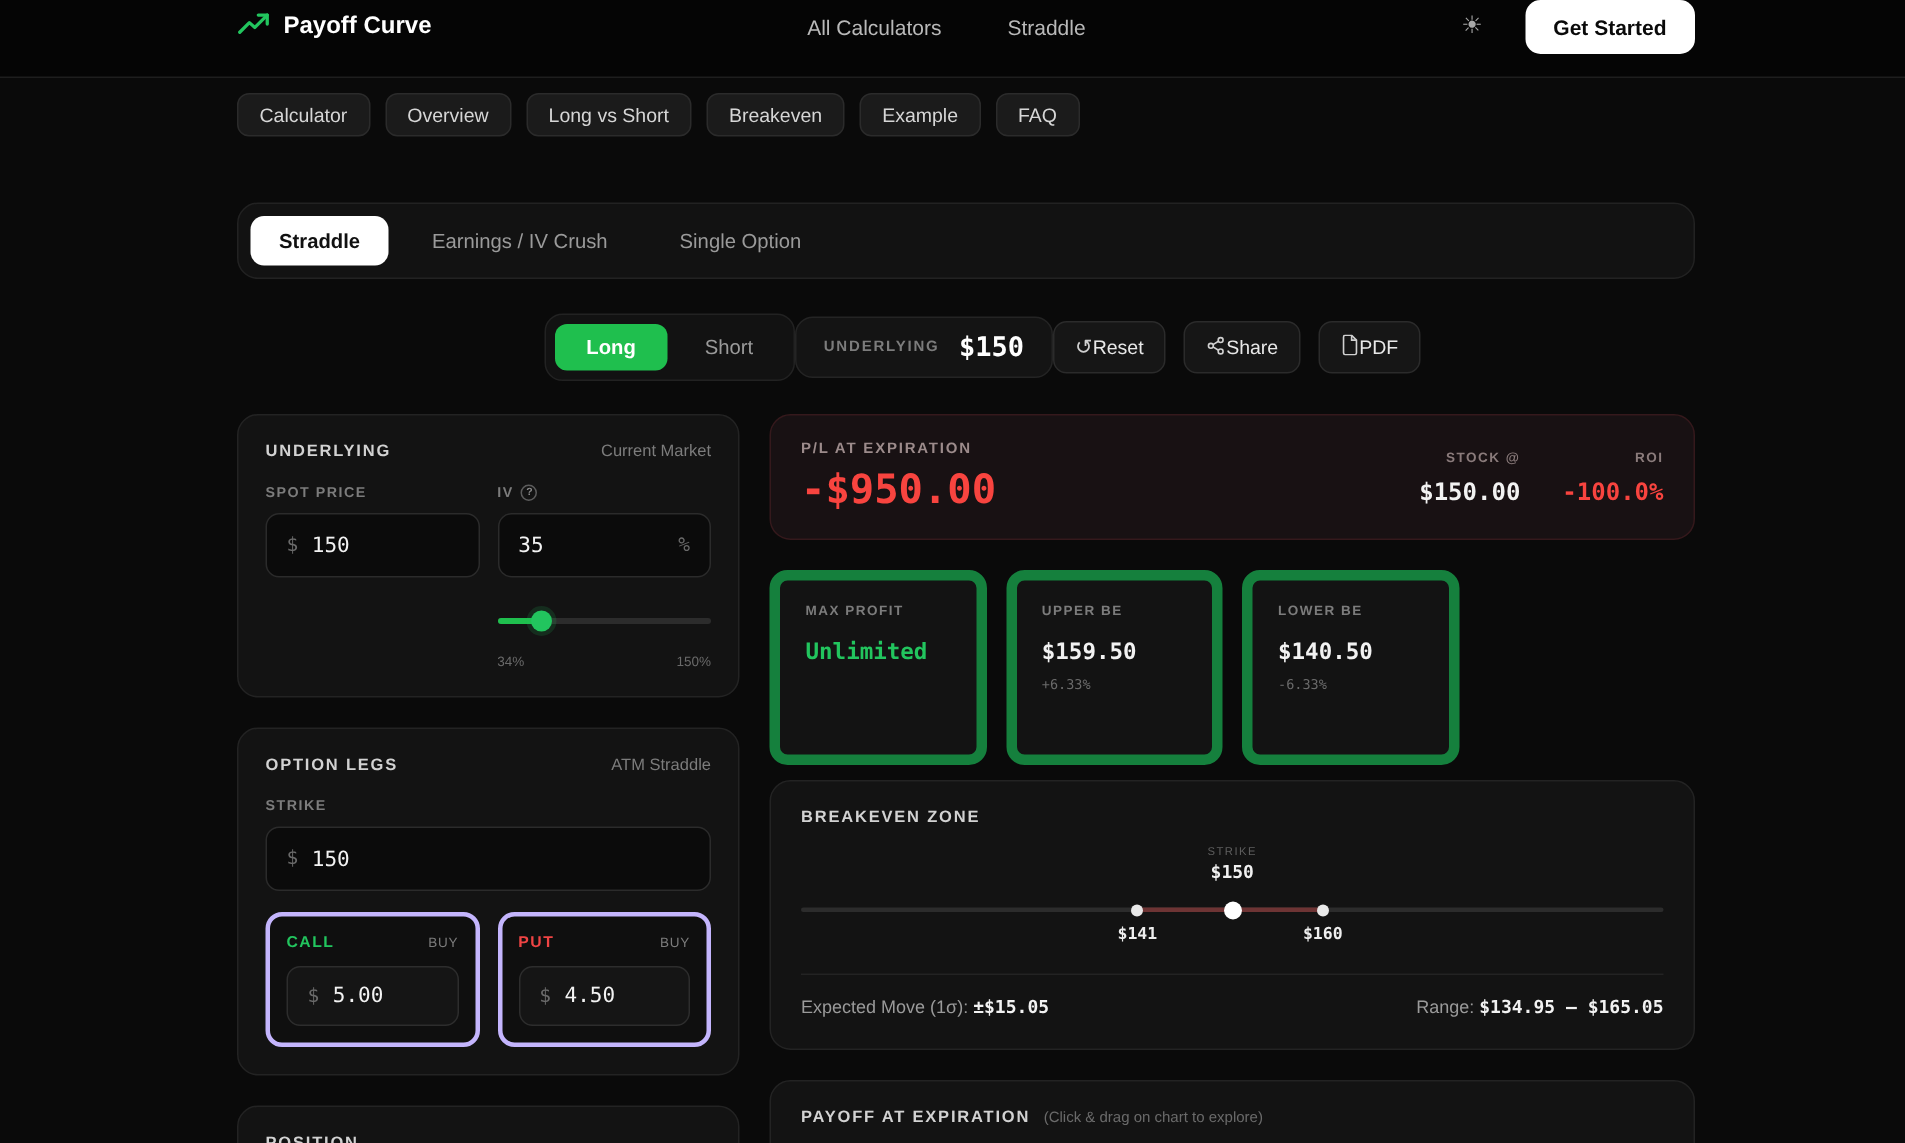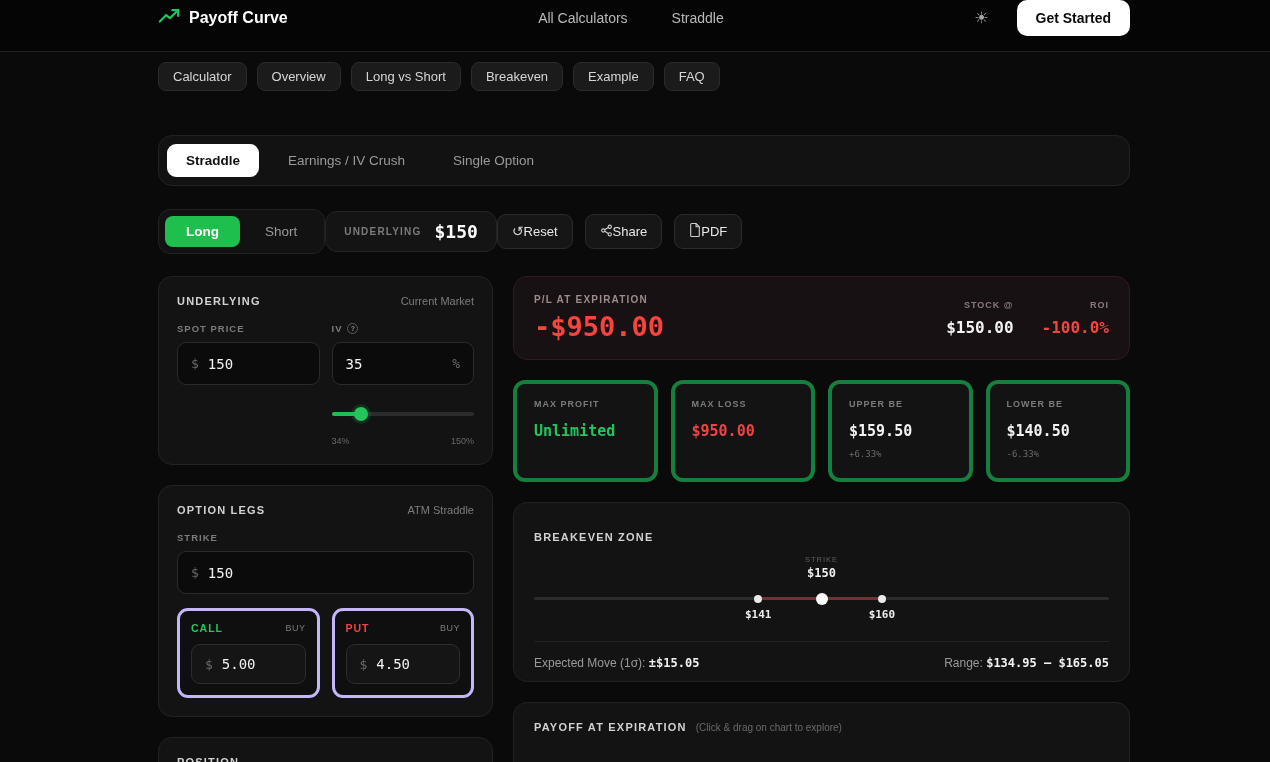--- a/index.html
+++ b/index.html
@@ -26,21 +26,21 @@
   .chip { background:#1b1b1b; border:1px solid #2b2b2b; border-radius:8px; padding:6px 14px;
           font-size:13px; color:#d6d6d6; cursor:pointer; }
 
   
   .tabbar { margin-top:44px; background:#121212; border:1px solid #222; border-radius:14px;
             padding:8px; display:flex; gap:10px; align-items:center; }
   .tab { padding:9px 19px; font-size:13.5px; color:#9a9a9a; border-radius:9px; cursor:pointer; }
   .tab.active { background:#ffffff; color:#111; font-weight:700; }
 
   
-  .controls { margin-top:23px; display:flex; align-items:center; justify-content:flex-start; }
+  .controls { margin-top:23px; display:flex; align-items:center; justify-content:center;margin-left:22px; }
   .dir-toggle { background:#121212; border:1px solid #222; border-radius:12px; padding:6px;
                 display:flex; gap:4px; align-items:center; }
   .dir-btn { font-size:13.5px; padding:8px 21px; border-radius:8px; cursor:pointer; color:#9a9a9a; }
   .dir-btn.active { background:#1fbf4e; color:#fff; font-weight:700; }
   .und-pill { background:#141414; border:1px solid #242424; border-radius:12px; padding:9px 18px;
               display:flex; align-items:center; gap:13px; }
   .und-pill .lbl { font-size:10px; font-weight:700; letter-spacing:1.2px; color:#7c7c7c; }
   .und-pill .val { font-size:18px; font-weight:700; color:#fff; }
   .actions { display:flex; gap:12px; }
   .action-btn { background:#161616; border:1px solid #2b2b2b; border-radius:9px; padding:8px 14px;
@@ -96,29 +96,29 @@
   .pl-title { font-size:10px; font-weight:700; letter-spacing:1.2px; color:#9c8b8b; }
   .pl-value { margin-top:6px; font-size:27px; font-weight:700; color:#f8443f; }
   .pl-right { display:flex; gap:28px; }
   .pl-col { text-align:right; }
   .pl-col .lbl { font-size:9px; font-weight:700; letter-spacing:1px; color:#8a7b7b; }
   .pl-col .val { margin-top:8px; font-size:16px; font-weight:700; }
   .pl-col .val.white { color:#f2f2f2; }
   .pl-col .val.red { color:#f8443f; }
 
   .stats { margin-top:20px; display:grid; grid-template-columns:repeat(4,1fr); gap:13px; }
-  .stat { background:#131313; border:4px solid #15803d; border-radius:12px; padding:15px 17px; height:102px; }
+  .stat { background:#131313; border:7px solid #15803d; border-radius:12px; padding:15px 17px; height:130px; }
   .stat .lbl { font-size:9px; font-weight:700; letter-spacing:1px; color:#7c7c7c; }
   .stat .val { margin-top:13px; font-size:15px; font-weight:700; }
   .stat .val.green { color:#22c55e; }
   .stat .val.red { color:#ef4444; }
   .stat .val.white { color:#f2f2f2; }
   .stat .sub { margin-top:9px; font-size:9px; color:#6a6a6a; }
 
-  .bz-card { margin-top:20px; padding:28px 20px; height:180px; }
+  .bz-card { margin-top:10px; padding:18px 20px; height:180px; }
   .bz-viz { position:relative; margin-top:12px; height:74px; }
   .bz-strike { position:absolute; left:50%; top:0; transform:translateX(-50%); text-align:center; }
   .bz-strike .tiny { font-size:7.5px; letter-spacing:1px; color:#5f5f5f; }
   .bz-strike .big { font-size:12px; font-weight:700; color:#f0f0f0; margin-top:2px; }
   .bz-track { position:absolute; top:42px; left:0; right:0; height:3px; background:#2c2c2c; border-radius:2px; }
   .bz-zone { position:absolute; top:42px; left:39%; width:21.5%; height:3px; background:#6e3434; }
   .bz-dot { position:absolute; top:43.5px; transform:translate(-50%,-50%); width:8px; height:8px;
             background:#e9e9e9; border-radius:50%; cursor:pointer; }
   .bz-dot.center { width:12px; height:12px; background:#ffffff; }
   .bz-val { position:absolute; top:53px; transform:translateX(-50%); font-size:11px; font-weight:700; color:#eeeeee; }
@@ -313,24 +313,20 @@
           </div>
         </div>
       </div>
 
       <div class="stats">
         <div class="stat">
           <div class="lbl">MAX PROFIT</div>
           <div class="val green mono">Unlimited</div>
         </div>
         <div class="stat">
-          <div class="lbl">MAX LOSS</div>
-          <div class="val red mono">$950.00</div>
-        </div>
-        <div class="stat">
           <div class="lbl">UPPER BE</div>
           <div class="val white mono">$159.50</div>
           <div class="sub mono">+6.33%</div>
         </div>
         <div class="stat">
           <div class="lbl">LOWER BE</div>
           <div class="val white mono">$140.50</div>
           <div class="sub mono">-6.33%</div>
         </div>
       </div>

